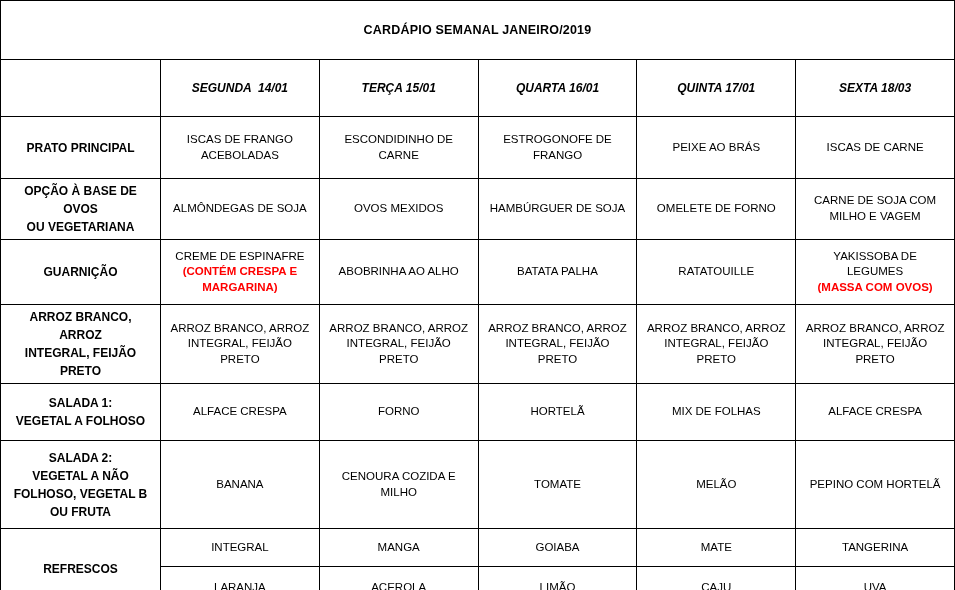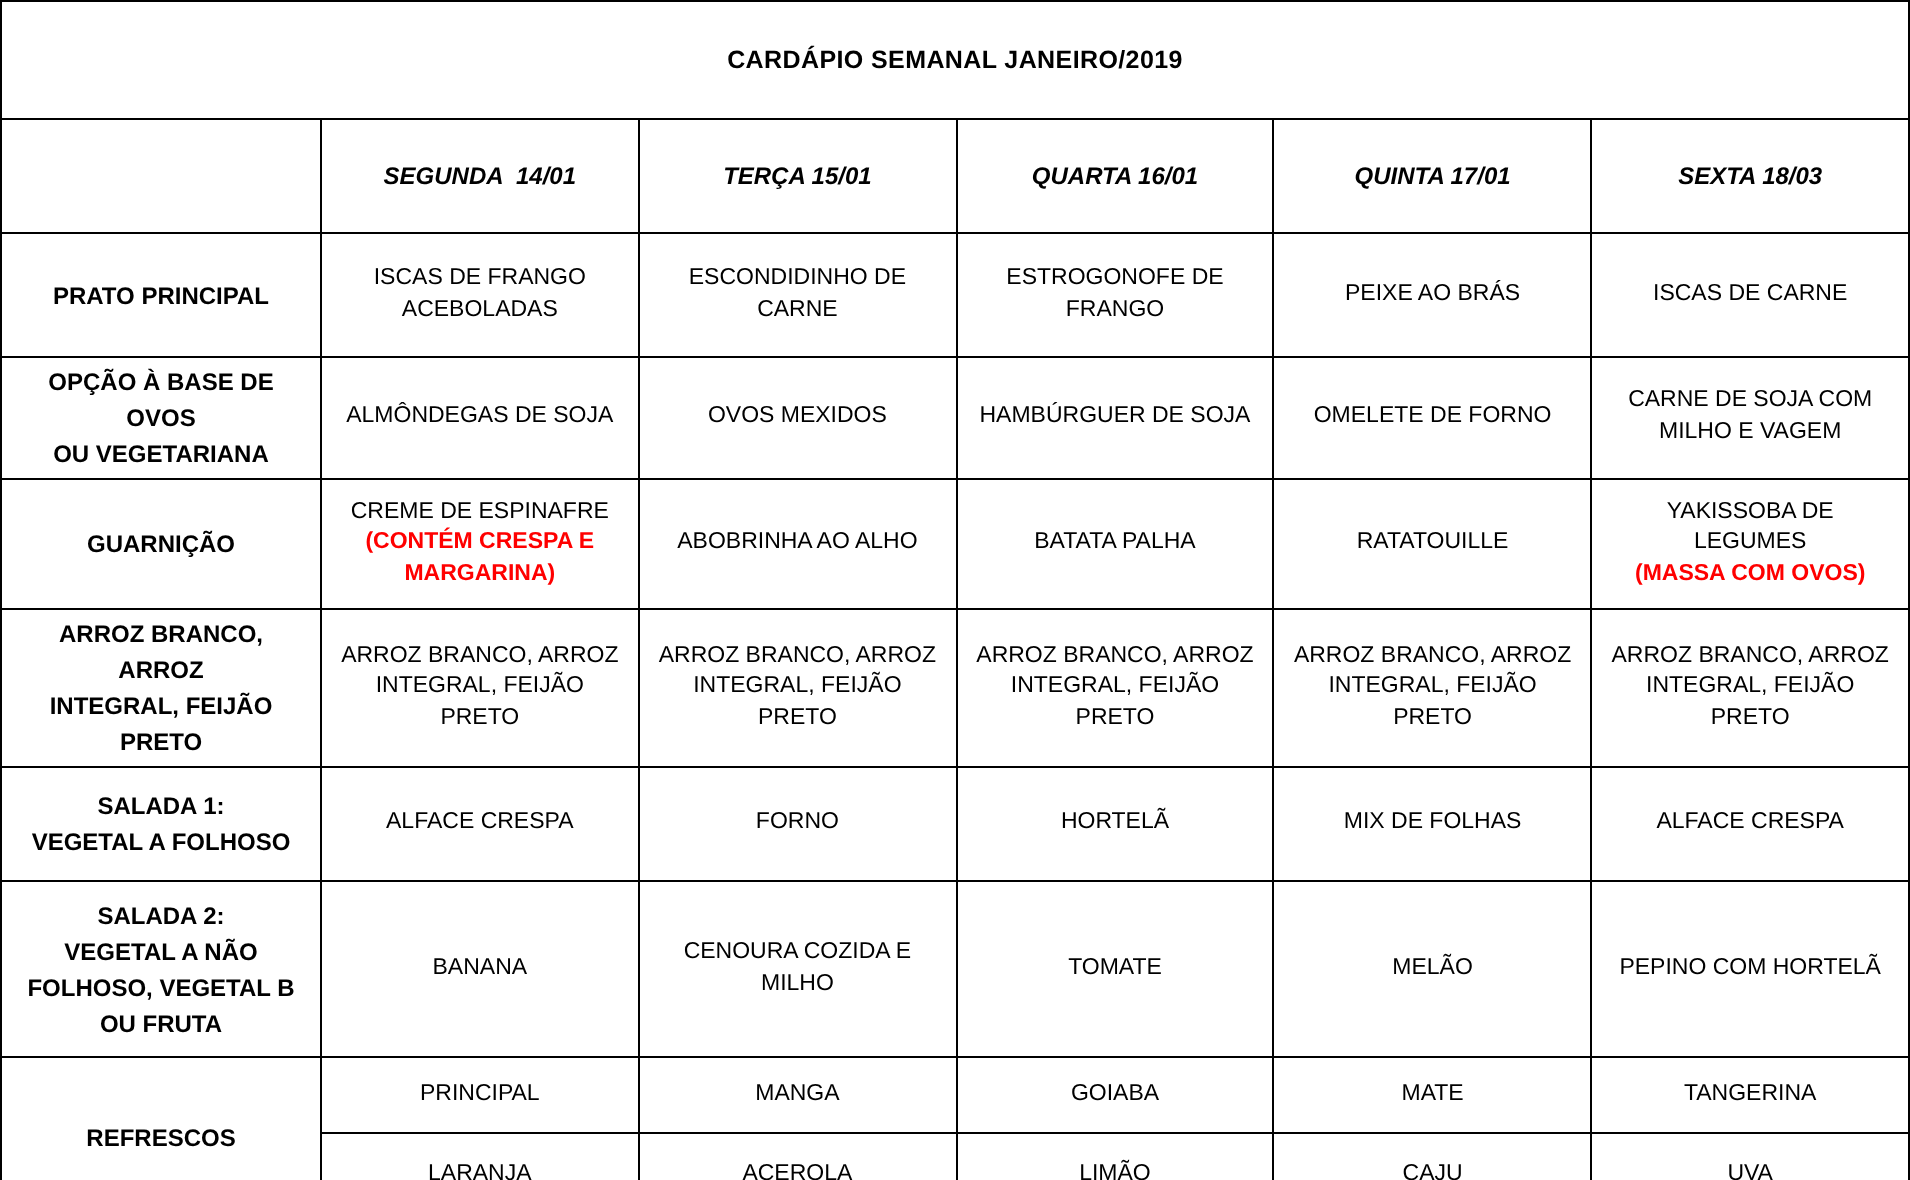--- a/index.html
+++ b/index.html
@@ -148,21 +148,21 @@
 OU FRUTA</td>
         <td class="cell">BANANA</td>
         <td class="cell">CENOURA COZIDA E MILHO</td>
         <td class="cell">TOMATE</td>
         <td class="cell">MELÃO</td>
         <td class="cell">PEPINO COM HORTELÃ</td>
       </tr>
 
       <tr class="r7a">
         <td class="row-label" rowspan="2">REFRESCOS</td>
-        <td class="cell">PRINCIPAL</td>
+        <td class="cell">INTEGRAL</td>
         <td class="cell">MANGA</td>
         <td class="cell">GOIABA</td>
         <td class="cell">MATE</td>
         <td class="cell">TANGERINA</td>
       </tr>
       <tr class="r7b">
         <td class="cell">LARANJA</td>
         <td class="cell">ACEROLA</td>
         <td class="cell">LIMÃO</td>
         <td class="cell">CAJU</td>

